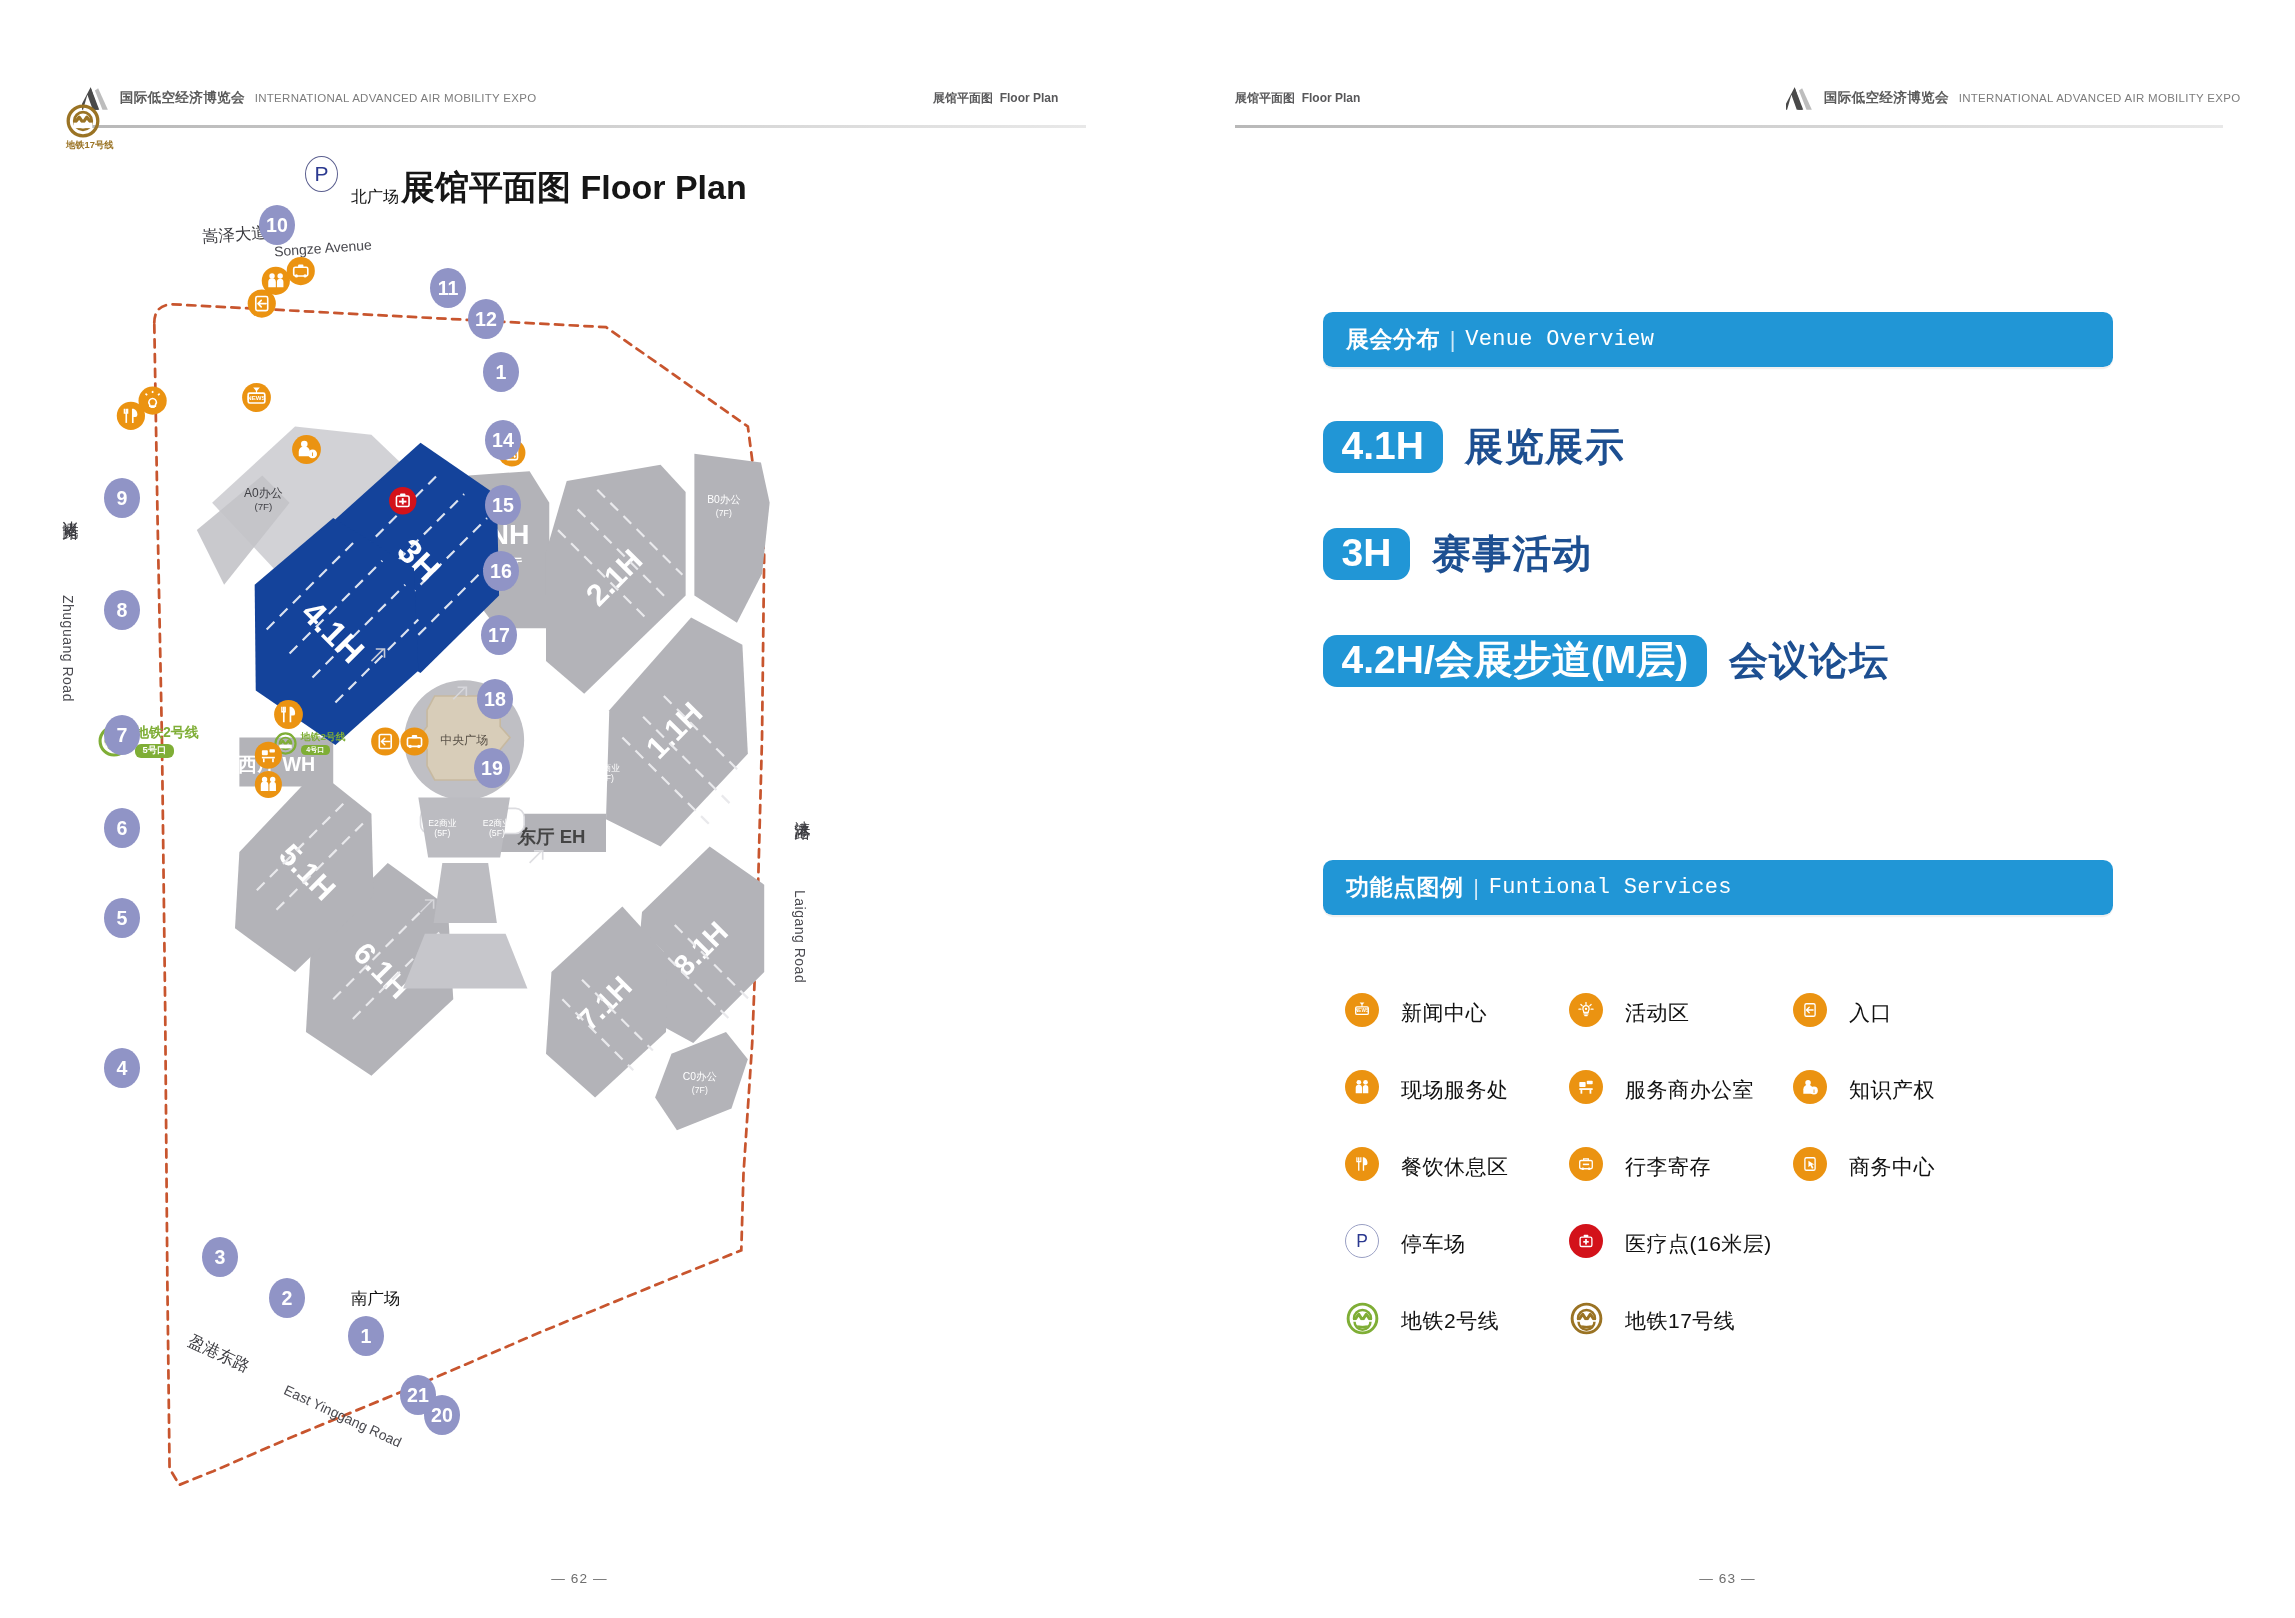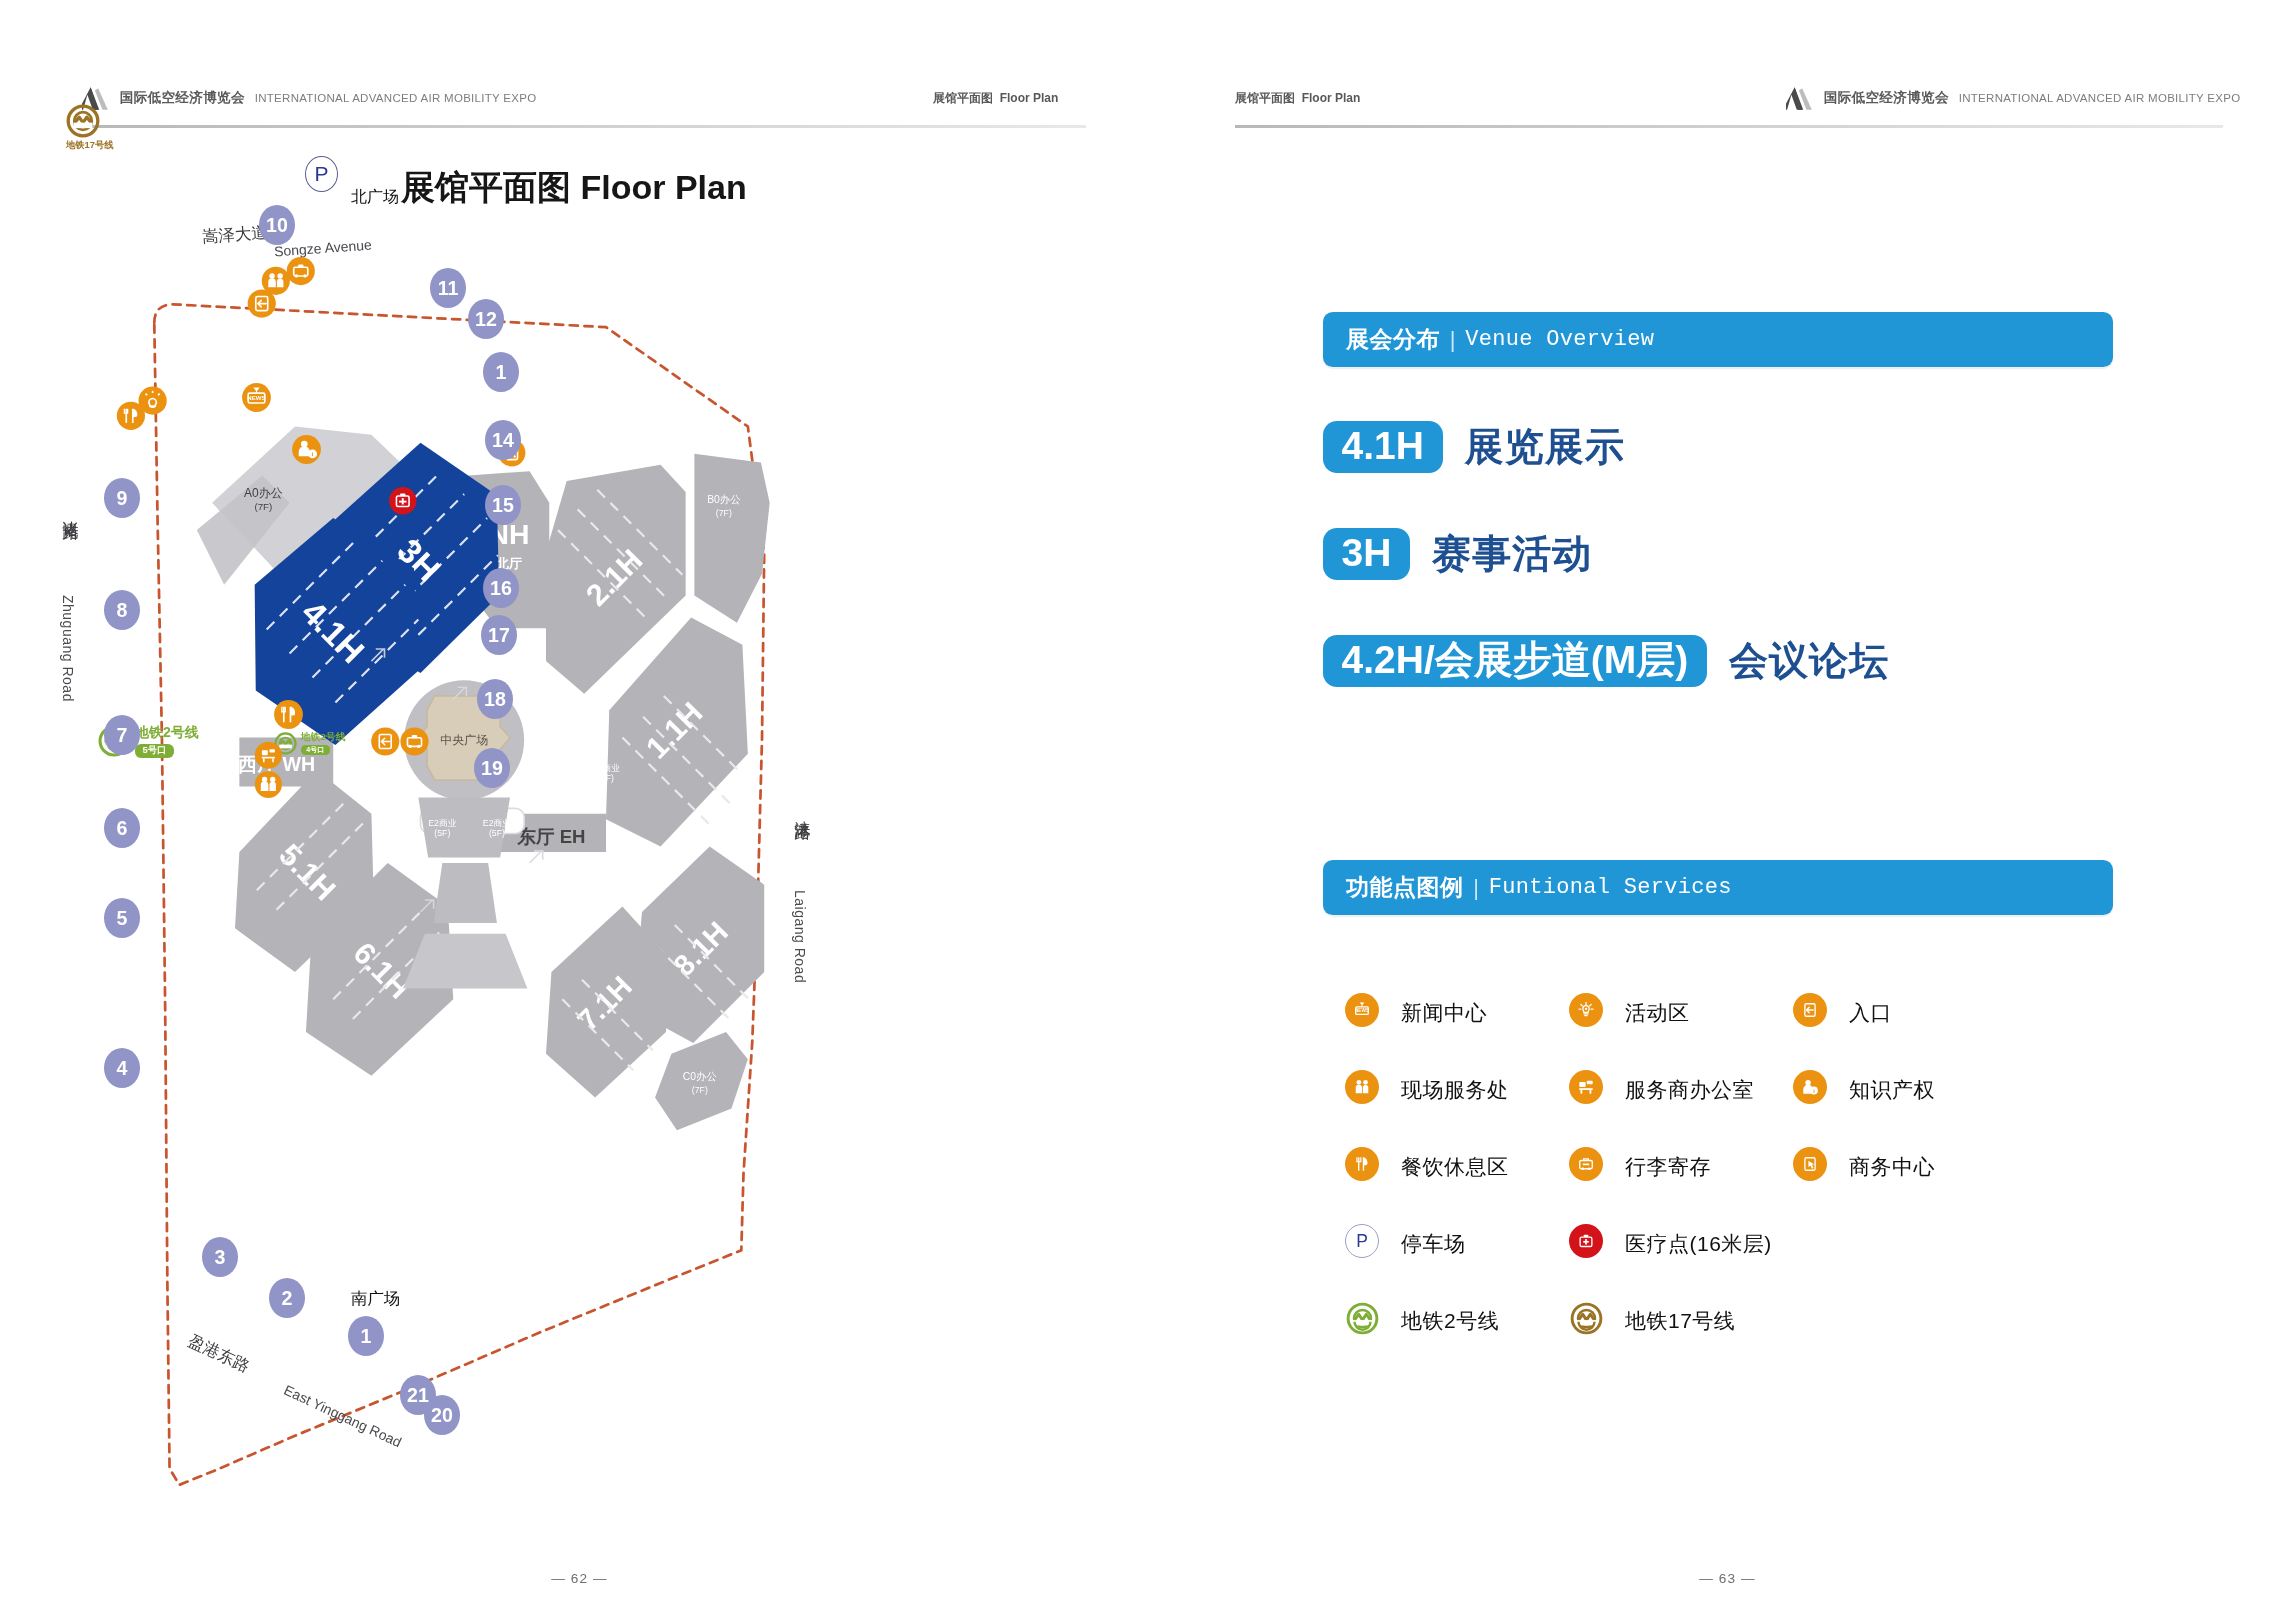--- a/index.html
+++ b/index.html
@@ -491,21 +491,21 @@
         <div class="maplabel gate" style="left:-11px;  top:562px;">6</div>
         <div class="maplabel gate" style="left:-11px;  top:469px;">7</div>
         <div class="maplabel gate" style="left:-11px;  top:344px;">8</div>
         <div class="maplabel gate" style="left:-11px;  top:232px;">9</div>
         <div class="maplabel gate" style="left:144px;  top:-41px;">10</div>
         <div class="maplabel gate" style="left:315px;  top:22.4px;">11</div>
         <div class="maplabel gate" style="left:353px;  top:53px;">12</div>
         <div class="maplabel gate" style="left:368px;  top:106px;">1</div>
         <div class="maplabel gate" style="left:370px;  top:174px;">14</div>
         <div class="maplabel gate" style="left:370px;  top:239px;">15</div>
-        <div class="maplabel gate" style="left:368px;  top:322px;">16</div>
+        <div class="maplabel gate" style="left:368px;  top:305px;">16</div>
         <div class="maplabel gate" style="left:366px;  top:369px;">17</div>
         <div class="maplabel gate" style="left:362px;  top:433px;">18</div>
         <div class="maplabel gate" style="left:359px;  top:502px;">19</div>
         <div class="maplabel gate" style="left:309px;  top:1149px;">20</div>
         <div class="maplabel gate" style="left:285px;  top:1129px;">21</div>
       </div>
     </div>
 
     <div class="folio">— 62 —</div>
   </div>

